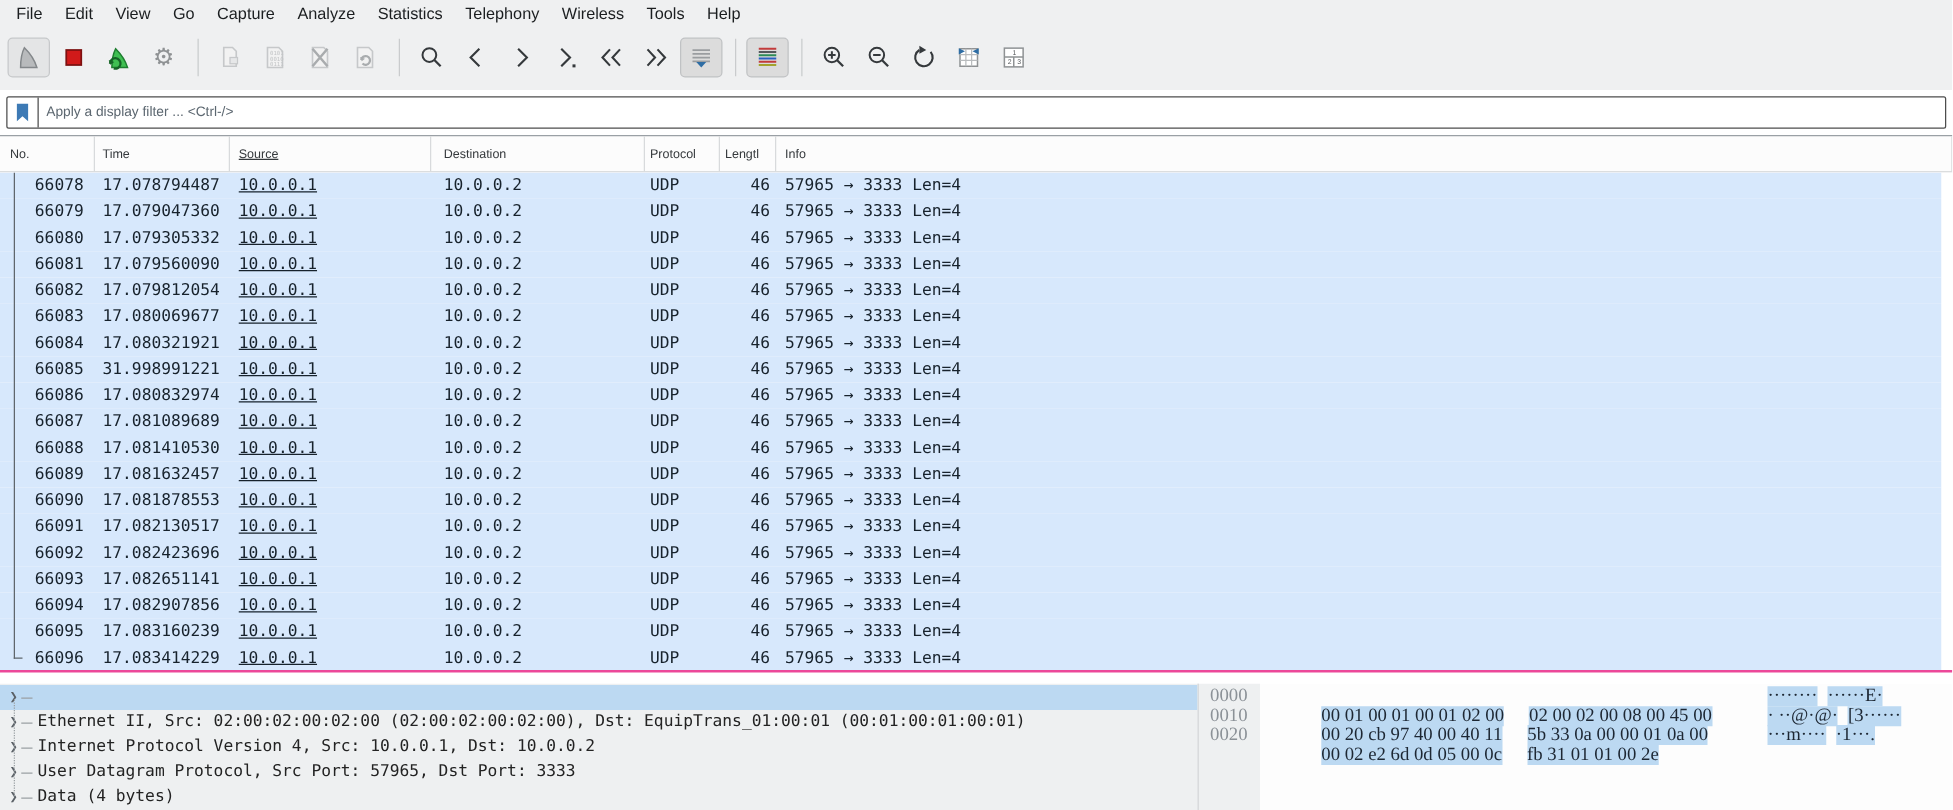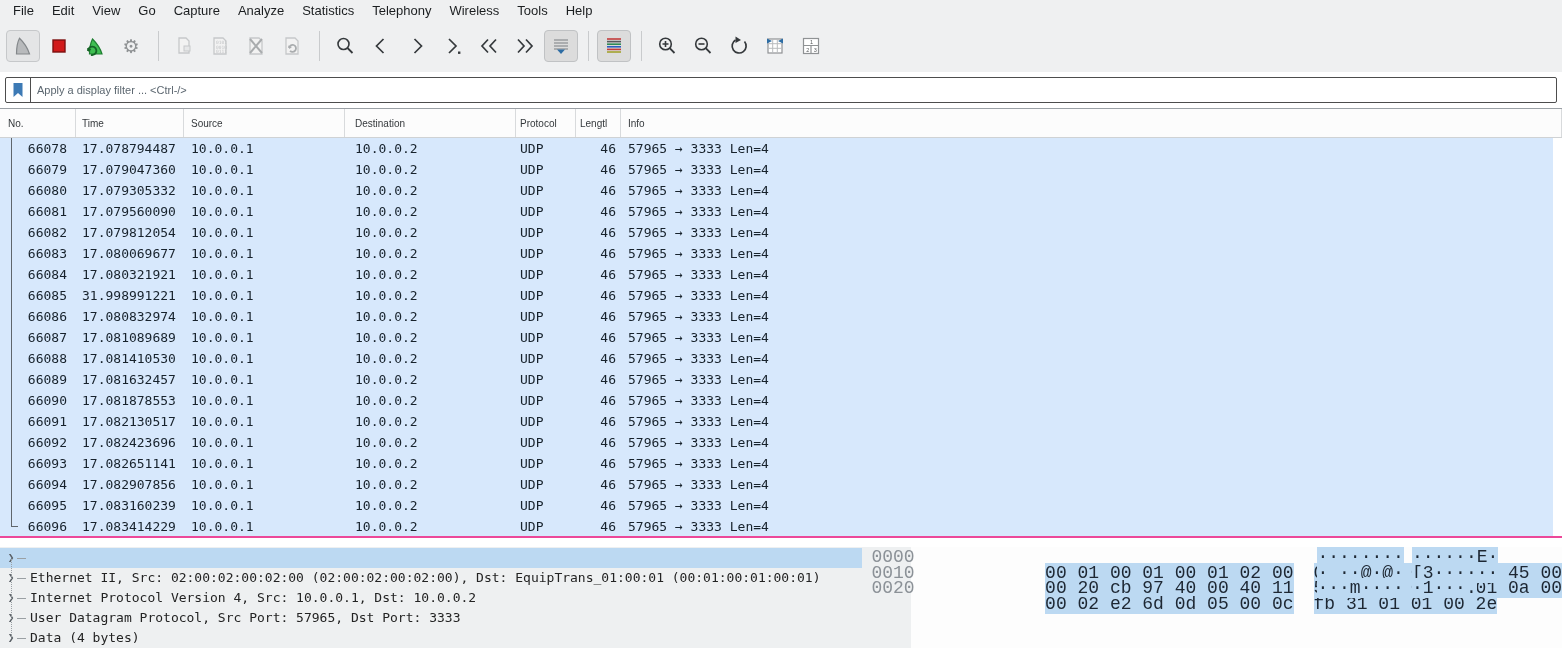--- a/index.html
+++ b/index.html
@@ -51,21 +51,21 @@
   }
   .pl-header .c { border-right: 1px solid #d8dadc; height: 100%; display:flex; align-items:center; }
   .pl-body {
     height: 400px; background: #fff; position: relative;
     font-family: "DejaVu Sans Mono", monospace; font-size: 13px; color: #17222c;
     border-bottom: 2px solid #ec4899; padding-right: 9px; overflow: hidden;
   }
   .plrow { display: flex; height: 21px; line-height: 21px; background: var(--row-bg,#d7e8fc); }
   .c.no    { width: 76px;  text-align: right; padding-right: 9px; }
   .c.time  { width: 108px; padding-left: 6px; }
-  .c.src   { width: 161px; padding-left: 7px; }
+  .c.src   { width: 161px; padding-left: 7px; text-decoration: underline; }
   .c.dst   { width: 171px; padding-left: 10px; }
   .c.proto { width: 60px;  padding-left: 4px; }
   .c.len   { width: 45px;  text-align: right; padding-right: 5px; }
   .c.info  { flex: 1; padding-left: 7px; white-space: nowrap; overflow: hidden; }
   .pl-header .c.no { text-align: left; padding-left: 8px; padding-right: 0; }
   .pl-header .c.len { text-align: left; padding-left: 4px; padding-right: 0; overflow: hidden; white-space: nowrap; }
   .related-line {
     position: absolute; left: 11px; top: 0; width: 7px; height: 389px;
     border-left: 1px solid #5f666c; border-bottom: 1px solid #5f666c;
   }
@@ -80,21 +80,21 @@
   }
   .details-guide {
     position: absolute; left: 11px; top: 12px; height: 78px;
     border-left: 1px dotted #9aa0a4; z-index: 3; pointer-events: none;
   }
   .details-row { height: 20px; line-height: 20px; display: flex; align-items: center; white-space: nowrap; }
   .details-row.selected { background: var(--sel-bg,#bcd9f2); }
   .d-chevron { width: 12px; margin-left: 5px; color: #5a6066; font-size: 11px; text-align:center; flex:0 0 auto; }
   .d-dash { width: 9px; border-top: 1px solid #9aa0a4; margin-right: 4px; flex:0 0 auto; }
   .v-divider { width: 1px; background: #b0b4b8; }
-  .hexpane { flex: 1; background: #fdfdfd; display: flex; font-family: Liberation Mono, monospace; font-size: 18px; }
+  .hexpane { flex: 1; background: #fdfdfd; display: flex; font-family: Liberation Serif, serif; font-size: 15px; }
   .hex-offsets {
     width: 49px; background: #eef0f1; color: #8b9197;
     padding: 3px 0 0 9px; line-height: 15.5px;
   }
   .hex-bytes { flex: 1; padding: 3px 0 0 4px; line-height: 15.5px; color: #1d2733; }
   .hexrow { position: relative; height: 15.5px; white-space: pre; }
   .hx { background: var(--sel-bg,#bcd9f2); }
   .g2 { margin-left: 20px; }
   .ascii { position: absolute; left: 402px; top: 0; white-space: pre; }
   .a2 { margin-left: 8px; }

